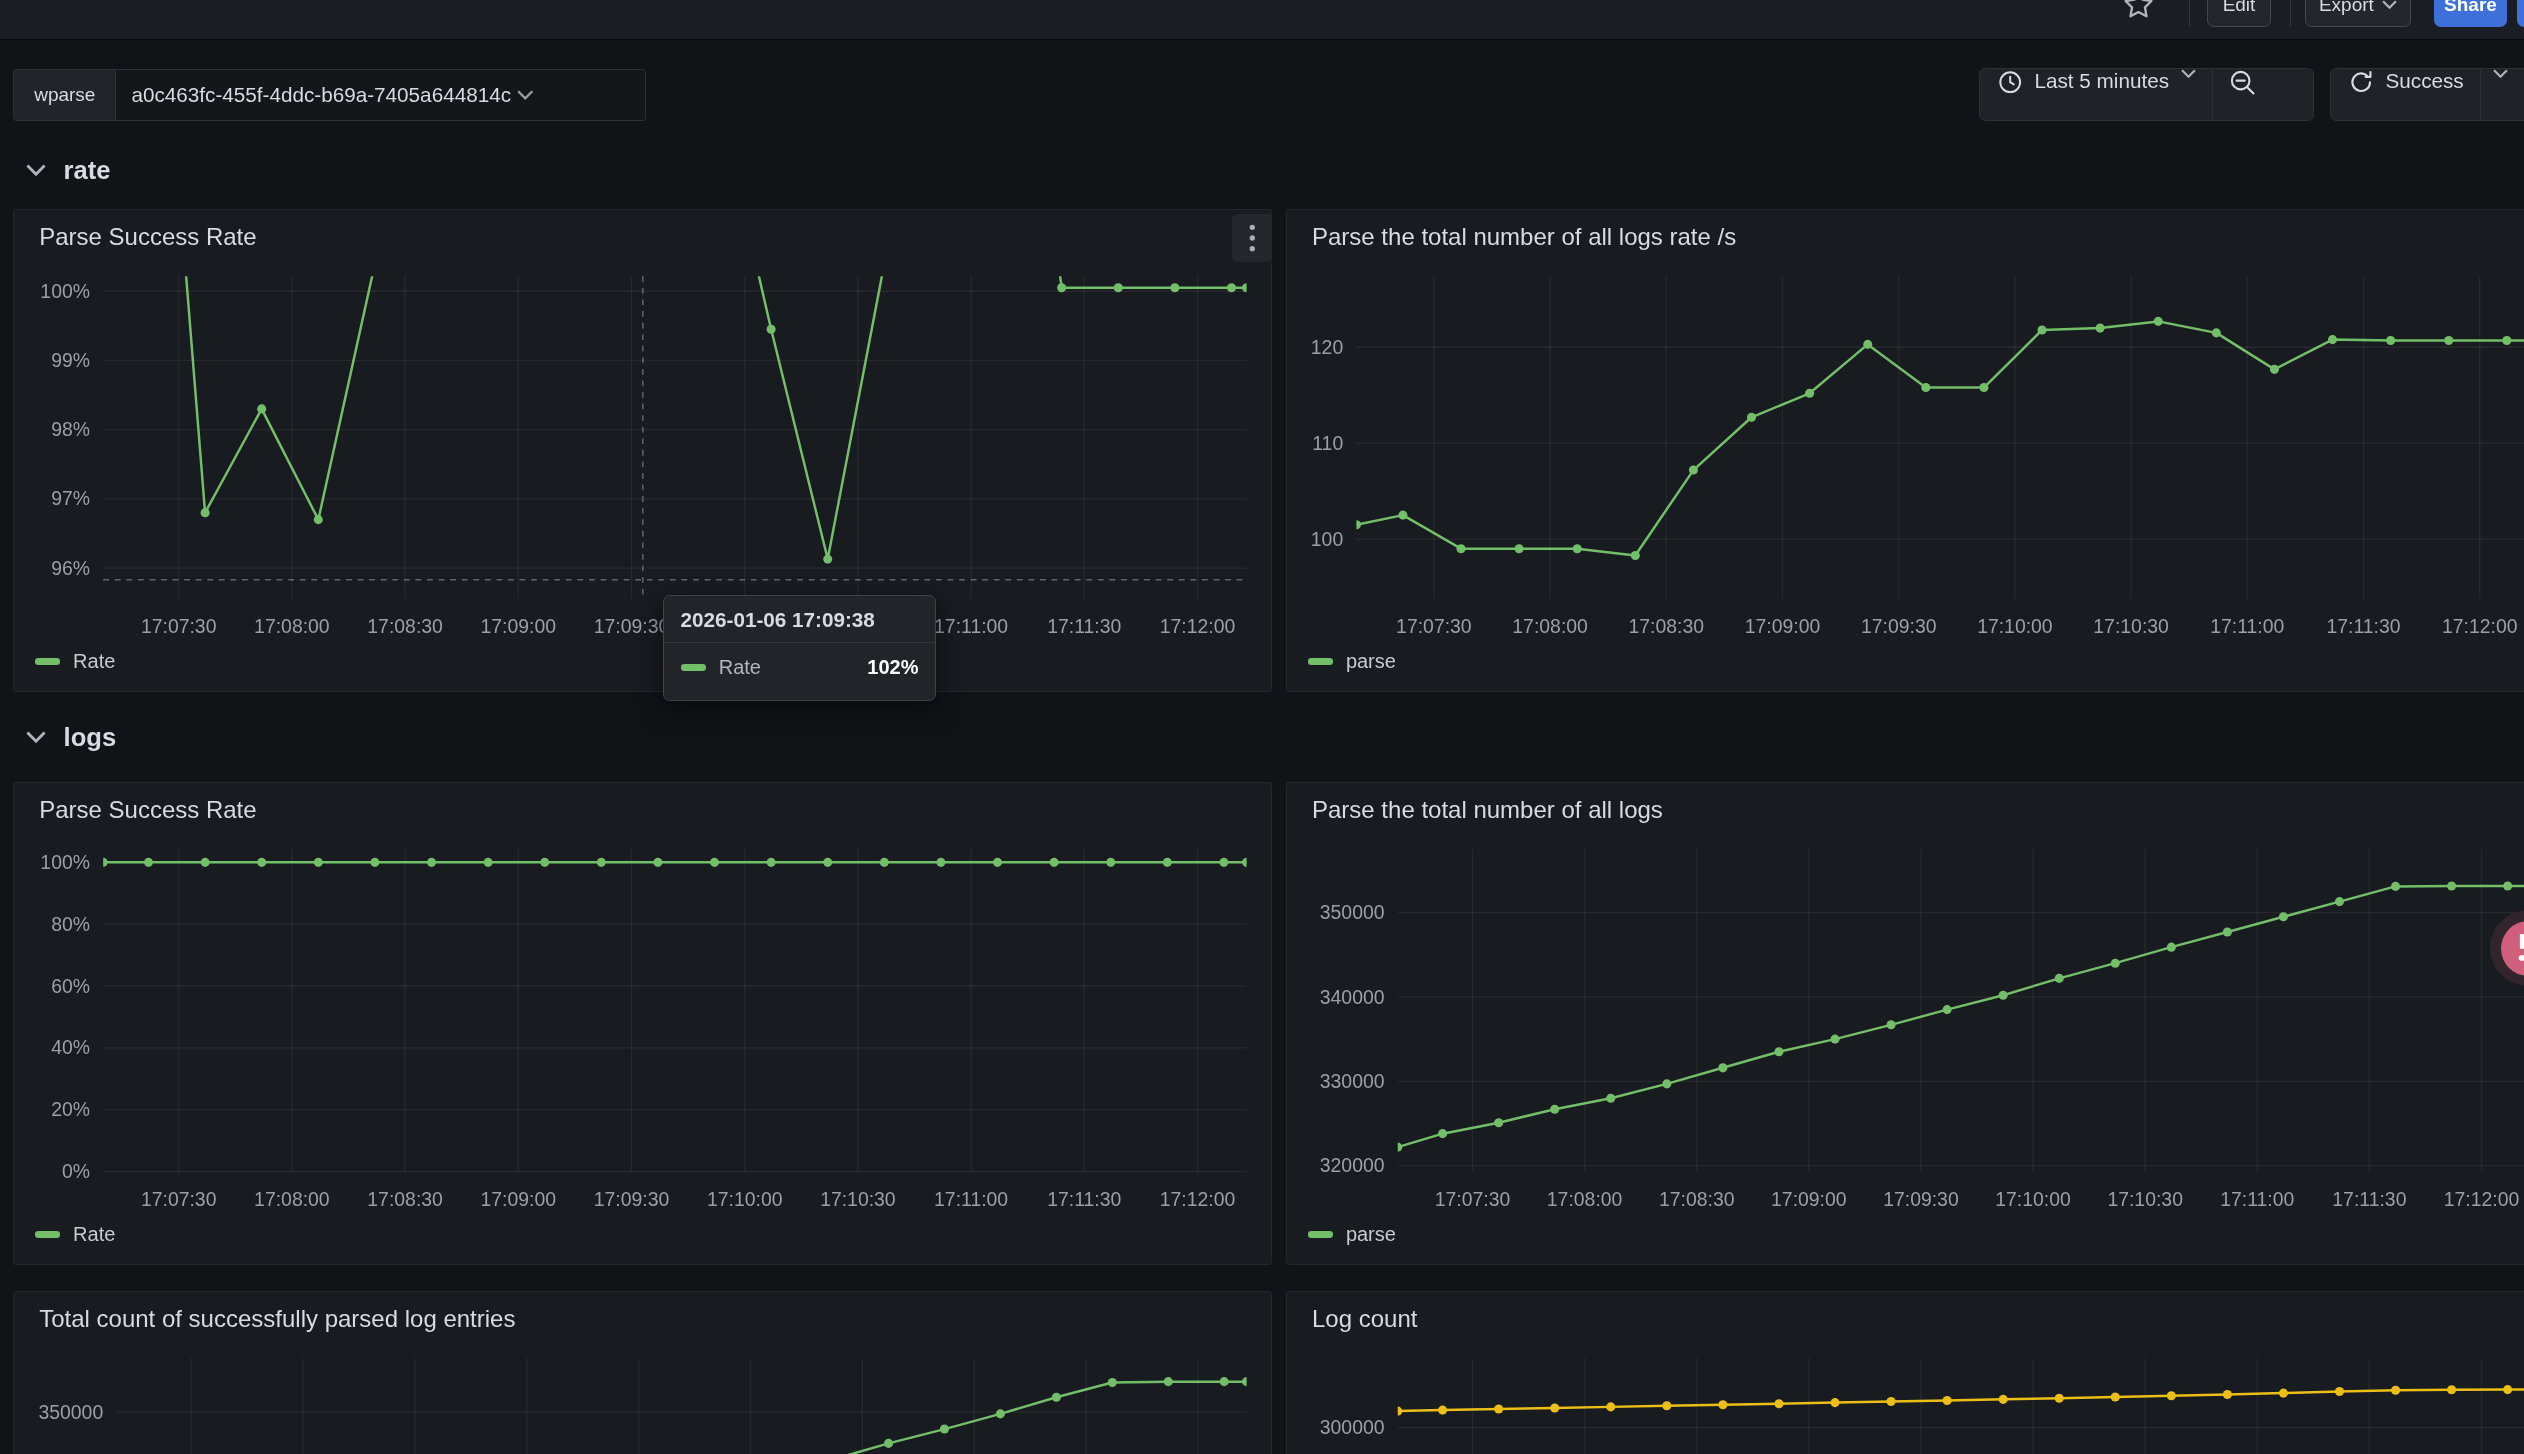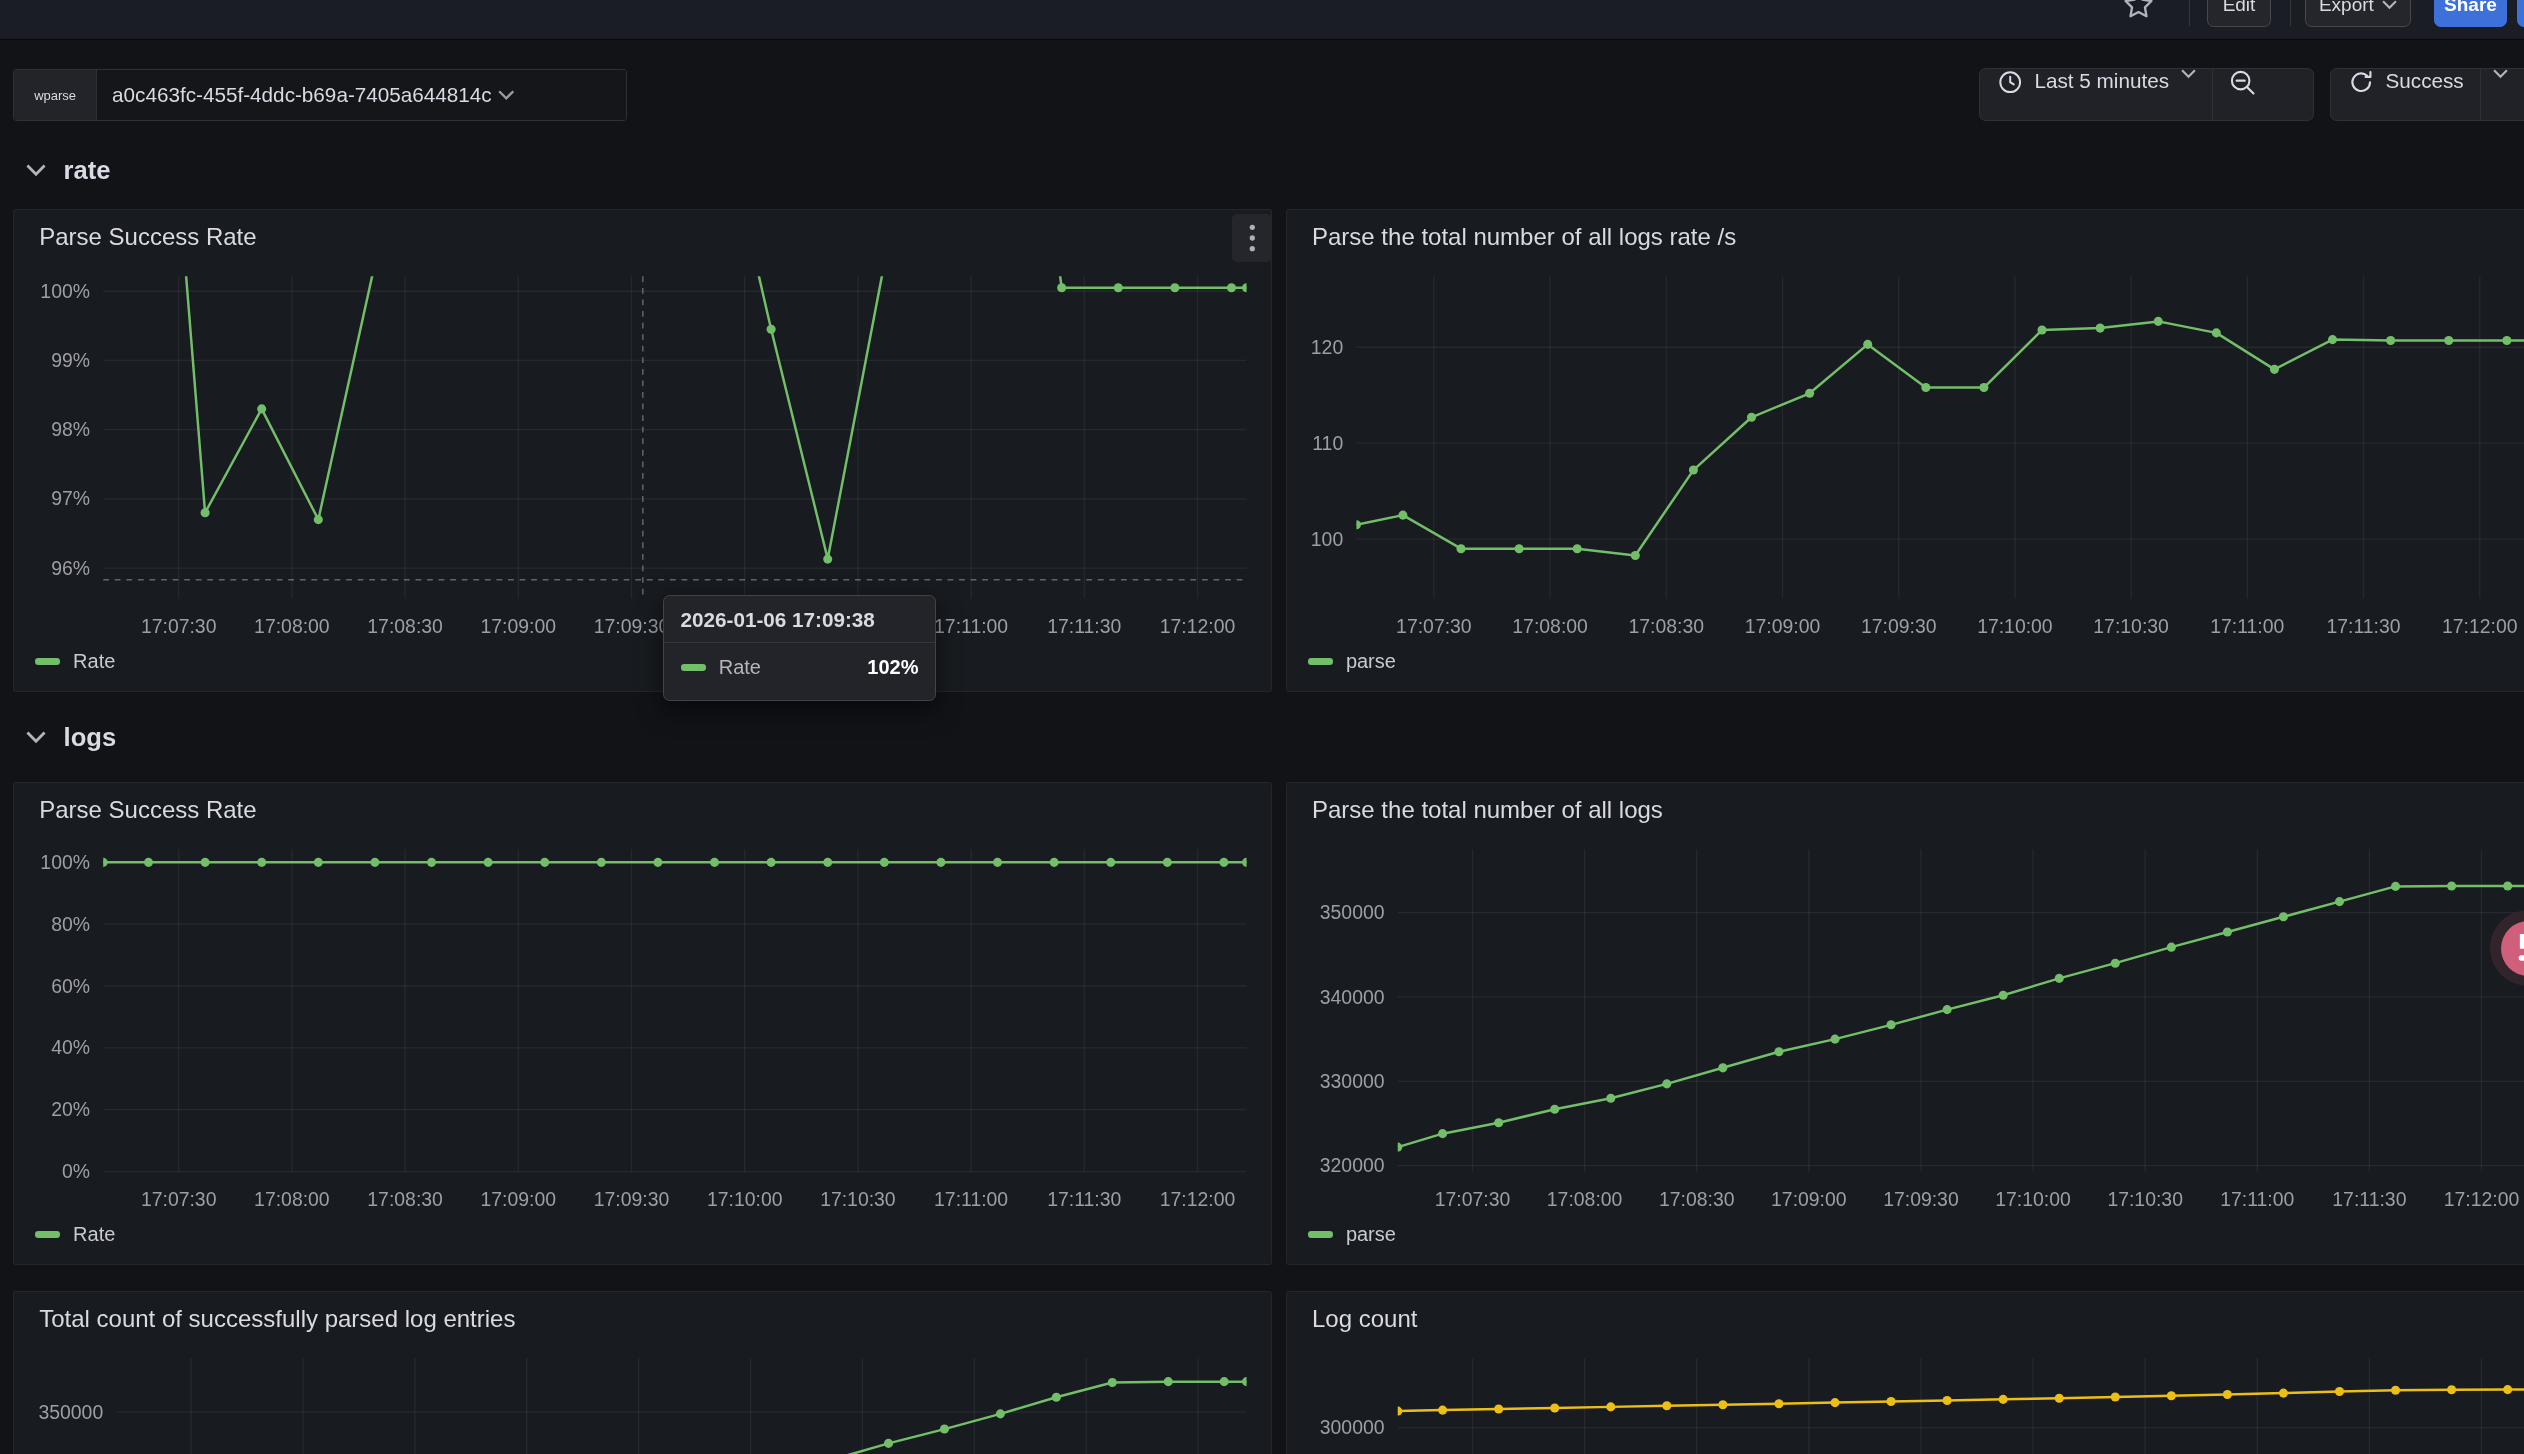--- a/index.html
+++ b/index.html
@@ -14,21 +14,21 @@
             font-size:19px; font-weight:500; display:flex; align-items:center;
             justify-content:center; gap:8.3px; }
   .tb-btn.blue { background:#3d71d9; border-color:#3d71d9; color:#fff; font-weight:600; }
   .tb-divider { position:absolute; top:-6.6px; width:0.8px; height:33px; background:#35373d; }
   #star { position:absolute; left:2122px; top:-11.6px; width:33px; height:33px; color:#b2b3bd; }
 
   
   #var-ctrl { position:absolute; left:13.2px; top:69px; height:52px; display:flex;
               border:0.8px solid #2f3137; border-radius:3.3px; overflow:hidden; }
   #var-label { background:#22242a; padding:0 20px; display:flex; align-items:center;
-               font-size:13px; color:#d9dae3; border-right:0.8px solid #2f3137; }
+               font-size:19px; color:#d9dae3; border-right:0.8px solid #2f3137; }
   #var-value { background:#141619; padding:0 23px 0 15px; display:flex; align-items:center;
                gap:6px; font-size:20.7px; color:#d9dae3; min-width:529px; }
   .picker { position:absolute; top:68px; height:53px; background:#202228;
             border:0.8px solid #2f3137; border-radius:6.6px; display:flex; align-items:center;
             font-size:20.7px; color:#d9dae3; }
   .picker .seg { display:flex; gap:11.6px; padding:0 16.5px; height:100%; }
   .picker .vr { width:0.8px; height:100%; background:#2f3137; }
   svg.ic { display:block; }
 
   

